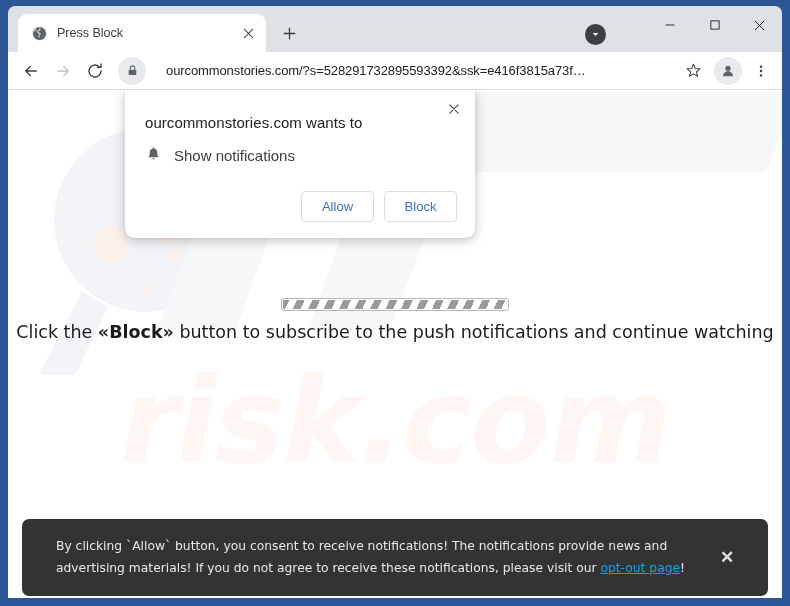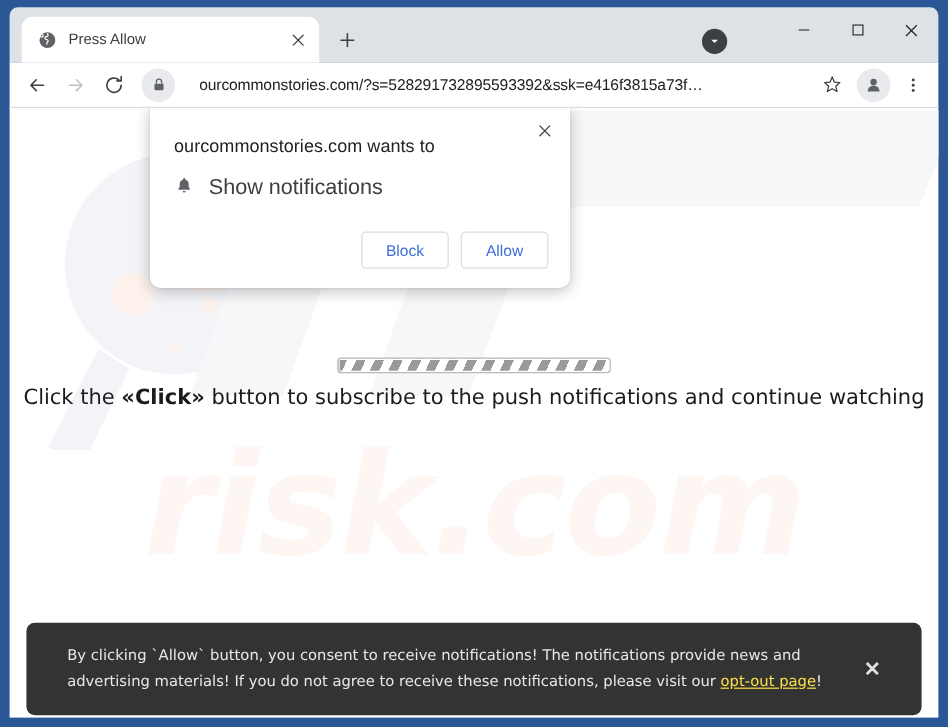--- a/index.html
+++ b/index.html
@@ -217,21 +217,21 @@
   }
   .consent-text {
     flex: 1 1 auto;
     color: #e8e8e8;
     font-family: "DejaVu Sans", sans-serif;
     font-size: 12.3px;
     line-height: 1.75;
     max-width: 650px;
   }
   .consent-text a {
-    color: #fde047;
+    color: #0ea5e9;
     text-decoration: underline;
     margin-top: 16px;
   }
   .consent-close {
     flex: 0 0 auto;
     width: 30px; height: 30px;
     margin-left: 10px; margin-right: 12px;
     display: flex; align-items: center; justify-content: center;
     color: #e0e0e0;
     font-size: 17px;
@@ -260,21 +260,21 @@
     color: #202124;
     padding: 10px 0 0 2px;
     letter-spacing: 0.05px;
   }
   .perm-row {
     display: flex; align-items: center;
     gap: 13px;
     padding: 15px 0 0 3px;
   }
   .perm-row-label {
-    font-size: 18px;
+    font-size: 15px;
     color: #3c4043;
   }
   .perm-actions {
     display: flex; justify-content: flex-end;
     gap: 10px;
     padding-top: 26px;
   }
   .perm-btn {
     min-width: 73px;
     height: 31px;
@@ -295,21 +295,21 @@
 <div class="window-frame">
 
   <div class="tabstrip">
     <div class="tab">
       <span class="tab-favicon">
         <svg viewBox="0 0 24 24" width="17" height="17">
           <circle cx="12" cy="12" r="10" fill="#5f6368"></circle>
           <path d="M12 2a10 10 0 000 20 10 10 0 000-20zm0 2.2c1 1.3 1.1 2.3.4 3-.8.8-2.2.4-3 1.3-.7.8-.3 2 .6 2.4.9.4 2 .1 2.6.9.5.7.2 1.8-.6 2.4-.8.6-1 1.6-.5 2.5M6.5 5.5c.8.7.6 1.8-.2 2.4-.9.6-2 .3-2.6-.3" fill="none" stroke="#ffffff" stroke-width="1.4" stroke-linecap="round"></path>
         </svg>
       </span>
-      <span class="tab-title">Press Allow</span>
+      <span class="tab-title">Press Block</span>
       <span class="tab-close">
         <svg viewBox="0 0 16 16" width="11" height="11">
           <path d="M2 2 L14 14 M14 2 L2 14" stroke="#3c4043" stroke-width="1.5" stroke-linecap="round"></path>
         </svg>
       </span>
     </div>
     <div class="newtab">
       <svg viewBox="0 0 16 16" width="13" height="13">
         <path d="M8 1.5 V14.5 M1.5 8 H14.5" stroke="#3c4043" stroke-width="1.6" stroke-linecap="round"></path>
       </svg>
@@ -404,21 +404,21 @@
       <path d="M300 12 L680 12 L648 92 L368 92 Q330 92 318 128 L272 250 L190 250 L250 80 Q268 12 300 12 Z" fill="#f6f7f9"></path>
     </svg>
 
     <div class="wm-risk">risk.com</div>
 
     <div class="progress-wrap">
       <div class="progress-bar"></div>
     </div>
 
     <div class="headline">
-      <span>Click the </span><b>«Click»</b><span> button to subscribe to the push notifications and continue watching</span>
+      <span>Click the </span><b>«Block»</b><span> button to subscribe to the push notifications and continue watching</span>
     </div>
 
     <div class="consent-banner">
       <div class="consent-text">
         <span>By clicking `Allow` button, you consent to receive notifications! The notifications provide news and advertising materials! If you do not agree to receive these notifications, please visit our </span><a href="#">opt-out page</a><span>!</span>
       </div>
       <div class="consent-close">✕</div>
     </div>
 
     <div class="perm-dialog">
@@ -431,19 +431,19 @@
       <div class="perm-row">
         <span>
           <svg viewBox="0 0 24 24" width="15" height="15">
             <path d="M12 2.2 a1.6 1.6 0 0 1 1.6 1.6 v.7 a6 6 0 0 1 4.4 5.8 v3.6 l1.6 2.8 a.7.7 0 0 1 -.6 1.1 H5 a.7.7 0 0 1 -.6 -1.1 L6 13.9 v-3.6 a6 6 0 0 1 4.4 -5.8 v-.7 A1.6 1.6 0 0 1 12 2.2 Z" fill="#5f6368"></path>
             <path d="M10 19.6 h4 a2 2 0 0 1 -4 0 Z" fill="#5f6368"></path>
           </svg>
         </span>
         <span class="perm-row-label">Show notifications</span>
       </div>
       <div class="perm-actions">
+        <div class="perm-btn">Allow</div>
         <div class="perm-btn">Block</div>
-        <div class="perm-btn">Allow</div>
       </div>
     </div>
 
   </div>
 </div>
 
 </body></html>

